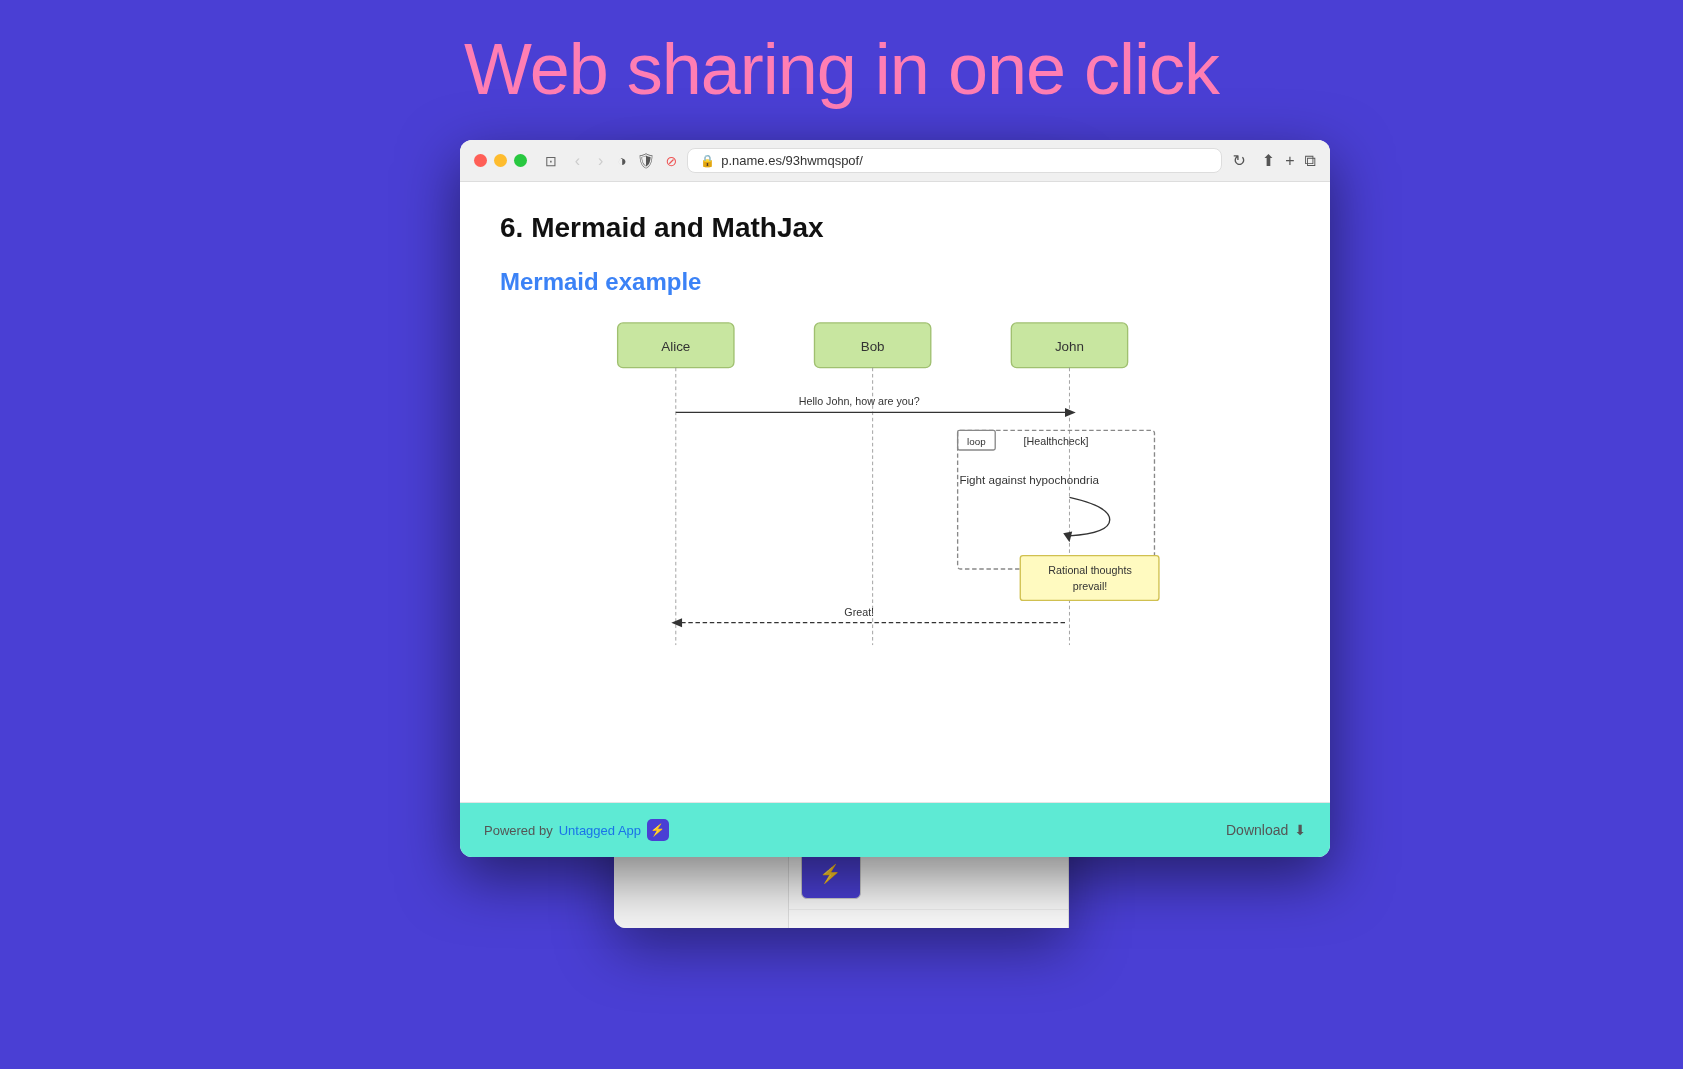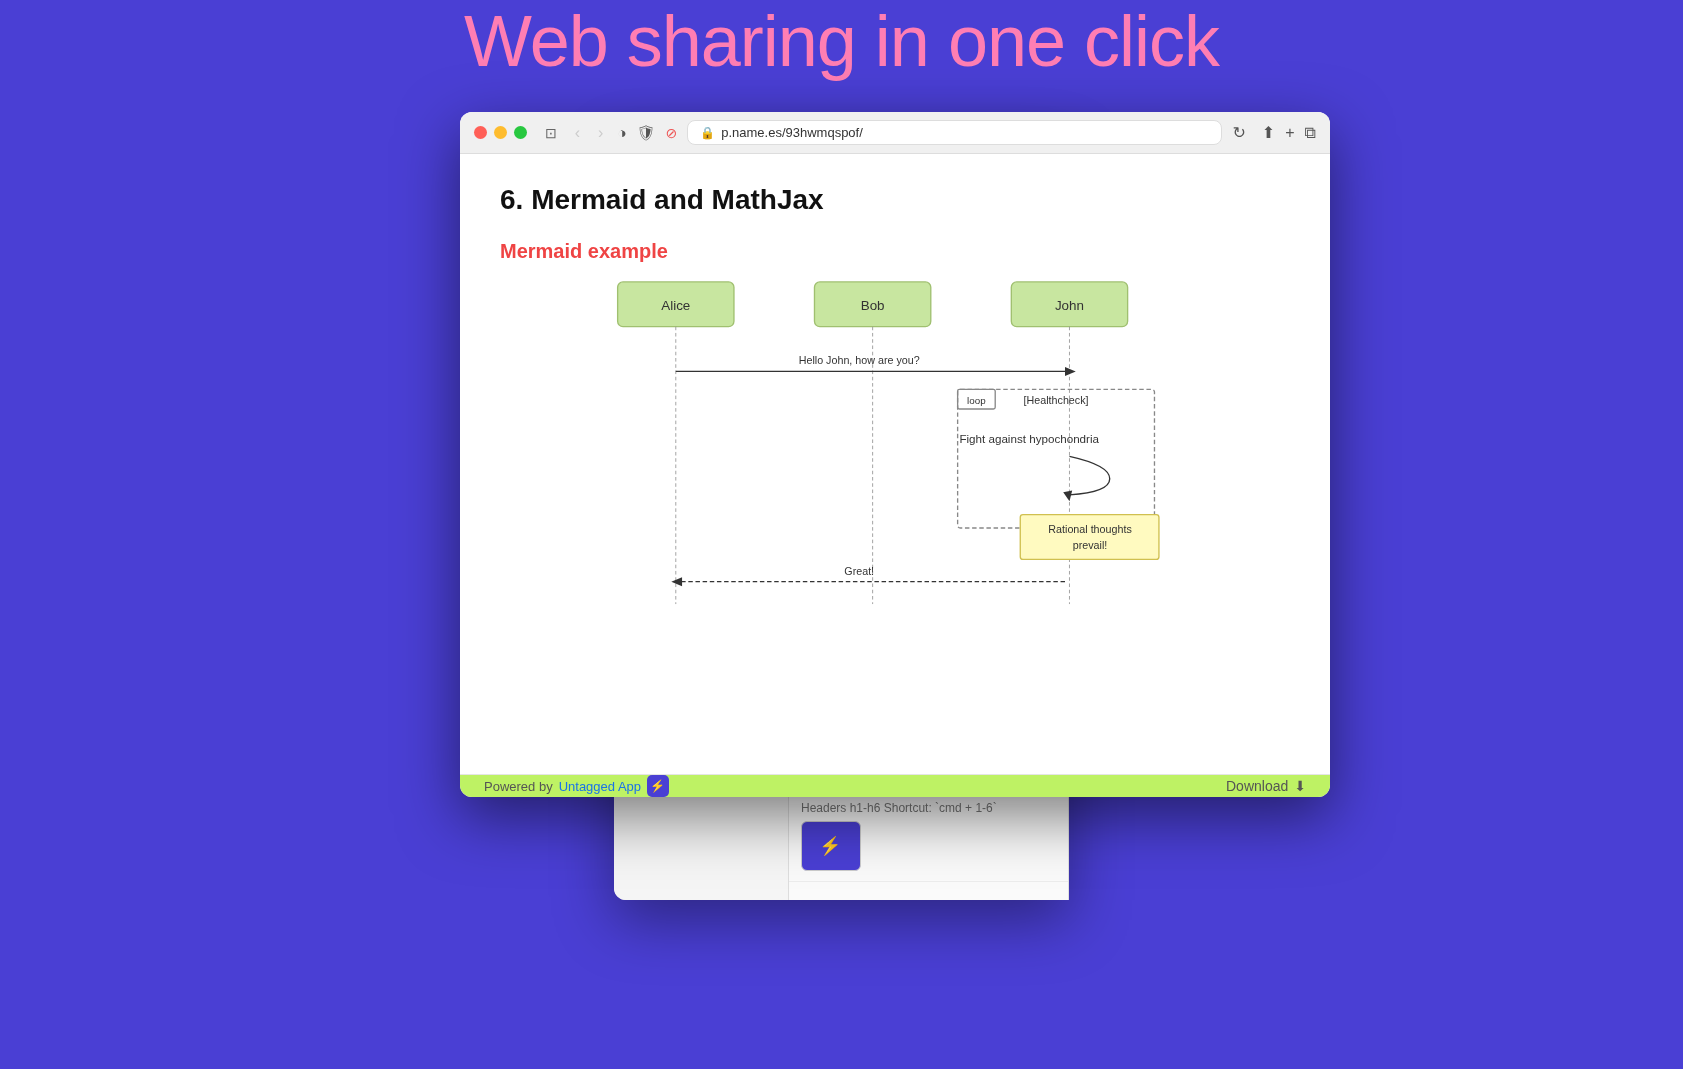--- a/index.html
+++ b/index.html
@@ -11,20 +11,21 @@
       overflow: hidden;
       position: relative;
     }
 
     
     .main-heading {
       text-align: center;
       color: #ff7eb3;
       font-size: 72px;
       font-weight: 400;
+      padding-top: 28px;
       padding-bottom: 30px;
       letter-spacing: -1px;
     }
 
     
     .windows-container {
       display: flex;
       position: relative;
       justify-content: center;
       align-items: flex-start;
@@ -281,46 +282,46 @@
     }
 
     .doc-title {
       font-size: 28px;
       font-weight: 600;
       color: #111;
       margin-bottom: 24px;
     }
 
     .doc-subtitle {
-      font-size: 20px;
+      font-size: 24px;
       font-weight: 600;
-      color: #ef4444;
-      margin-bottom: 10px;
+      color: #3b82f6;
+      margin-bottom: 18px;
     }
 
     .doc-text {
       font-size: 14px;
       color: #333;
       margin-bottom: 24px;
     }
 
     .doc-link {
       color: #1a73e8;
       text-decoration: none;
     }
 
     .diagram-svg {
       width: 100%;
     }
 
     
     .browser-footer {
-      background: #bef264;
+      background: #5eead4;
       border-top: 1px solid #e5e5e5;
-      padding: 0 24px;
+      padding: 16px 24px;
       display: flex;
       justify-content: space-between;
     }
 
     .powered-by {
       font-size: 13px;
       color: #555;
       display: flex;
       align-items: center;
       gap: 6px;

